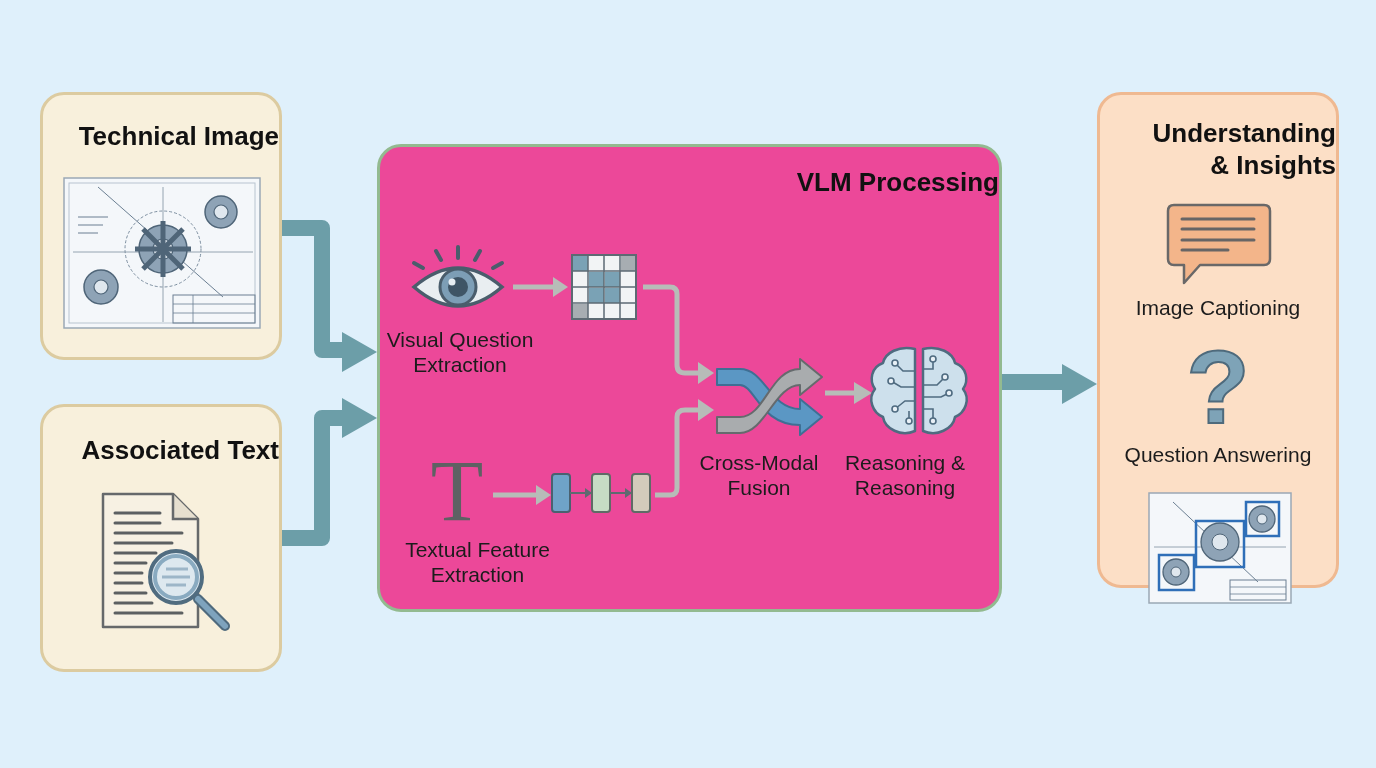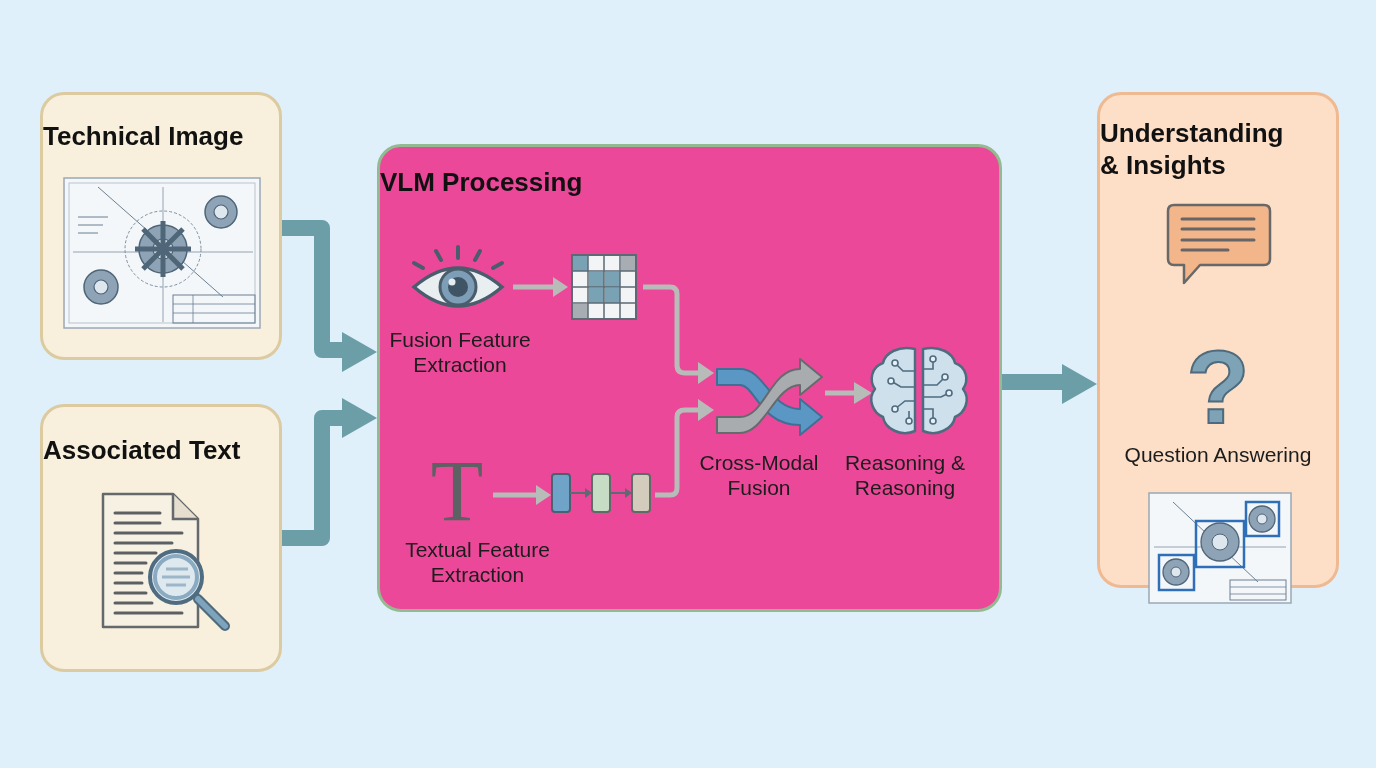--- a/index.html
+++ b/index.html
@@ -8,21 +8,21 @@
       background: #dff0fb;
       font-family: "Liberation Sans", sans-serif;
       position: relative;
     }
     .box { position: absolute; border-radius: 24px; box-sizing: border-box; }
     .input-box { background: #f8f0dc; border: 3px solid #dccba0; }
     #box-image { left: 40px; top: 92px; width: 242px; height: 268px; }
     #box-text { left: 40px; top: 404px; width: 242px; height: 268px; }
     #box-vlm { left: 377px; top: 144px; width: 625px; height: 468px; background: #ec4899; border: 3px solid #93ba90; }
     #box-out { left: 1097px; top: 92px; width: 242px; height: 496px; background: #fcdfc6; border: 3px solid #efb991; }
-    .box-title { position: absolute; left: 0; right: 0; text-align: left; font-weight: bold; color: #111; }
+    .box-title { position: absolute; left: 0; right: 0; text-align: right; font-weight: bold; color: #111; }
     .label { position: absolute; text-align: center; color: #1c1c1c; font-size: 21px; line-height: 25px; }
     svg.overlay { position: absolute; left: 0; top: 0; }
     .abs { position: absolute; }
   </style>
 </head>
 <body>
 
 <svg class="overlay" width="1376" height="768">
   <g fill="none" stroke="#6c9ea8" stroke-width="16" stroke-linejoin="round">
     <path d="M282 228 L322 228 L322 350 L348 350"></path>
@@ -201,21 +201,21 @@
           <circle cx="-10" cy="30" r="3"></circle>
         <circle cx="14" cy="-32" r="3"></circle>
           <circle cx="26" cy="-14" r="3"></circle>
           <circle cx="30" cy="2" r="3"></circle>
           <circle cx="14" cy="30" r="3"></circle>
       </g>
     </g>
   </svg>
 
   <div class="label" style="left:0;width:160px;top:180px;">
-    <div>Fusion Feature</div>
+    <div>Visual Question</div>
     <div>Extraction</div>
   </div>
   <div class="label" style="left:15px;width:165px;top:390px;">
     <div>Textual Feature</div>
     <div>Extraction</div>
   </div>
   <div class="label" style="left:304px;width:150px;top:303px;">
     <div>Cross-Modal</div>
     <div>Fusion</div>
   </div>
@@ -233,20 +233,21 @@
 
   <svg class="abs" style="left:66px;top:108px;" width="108" height="84" viewBox="0 0 108 84">
     <path d="M8 2 L98 2 Q104 2 104 8 L104 56 Q104 62 98 62 L34 62 L18 80 L18 62 L8 62 Q2 62 2 56 L2 8 Q2 2 8 2 Z" fill="#f3b58a" stroke="#696868" stroke-width="2.5" stroke-linejoin="round"></path>
     <g stroke="#676565" stroke-width="3" stroke-linecap="round">
       <line x1="16" y1="16" x2="88" y2="16"></line>
         <line x1="16" y1="26" x2="88" y2="26"></line>
       <line x1="16" y1="37" x2="88" y2="37"></line>
         <line x1="16" y1="47" x2="62" y2="47"></line>
     </g>
   </svg>
+  <div class="label" style="left:0;right:0;top:200px;">Image Captioning</div>
 
   <div class="abs" style="left:0;right:0;top:240px;text-align:center;font-size:104px;line-height:104px;font-weight:bold;color:#7ea3b7;-webkit-text-stroke:2px #4e6a7c;">?</div>
   <div class="label" style="left:0;right:0;top:347px;">Question Answering</div>
 
   <svg class="abs" style="left:48px;top:397px;" width="144" height="112" viewBox="0 0 144 112">
     <rect x="1" y="1" width="142" height="110" fill="#f4f7fa" stroke="#9aa8b5" stroke-width="1.5"></rect>
     <line x1="25" y1="10" x2="110" y2="90" stroke="#6b7f92" stroke-width="1"></line>
     <line x1="6" y1="55" x2="138" y2="55" stroke="#7d8fa0" stroke-width="0.8"></line>
     <g fill="#8ea3b6" stroke="#4f6578" stroke-width="1.3">
       <circle cx="72" cy="50" r="19"></circle>

